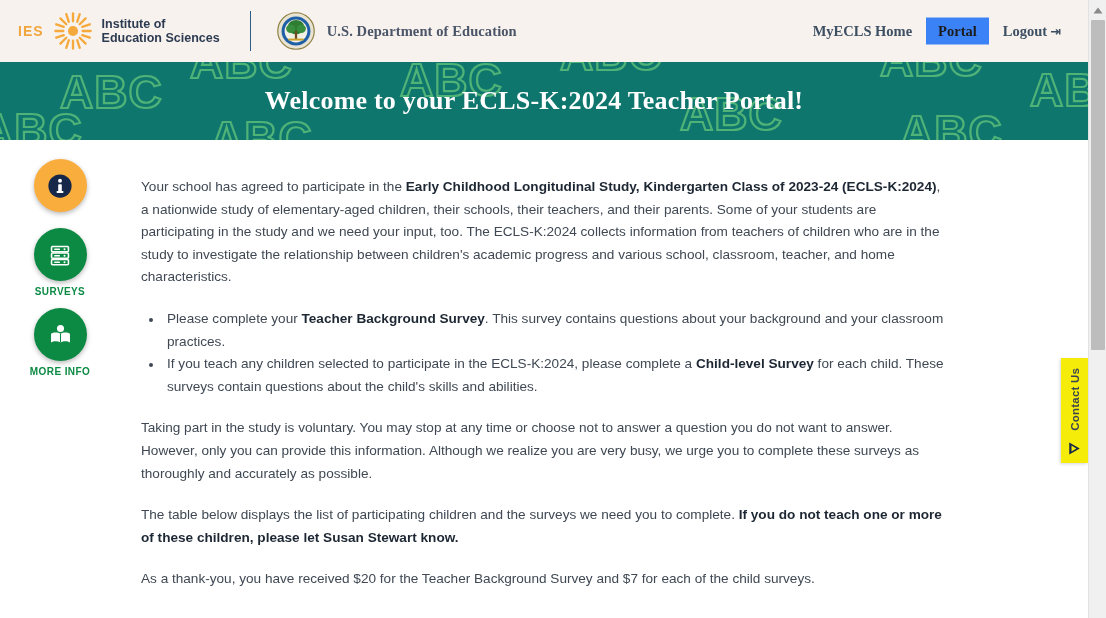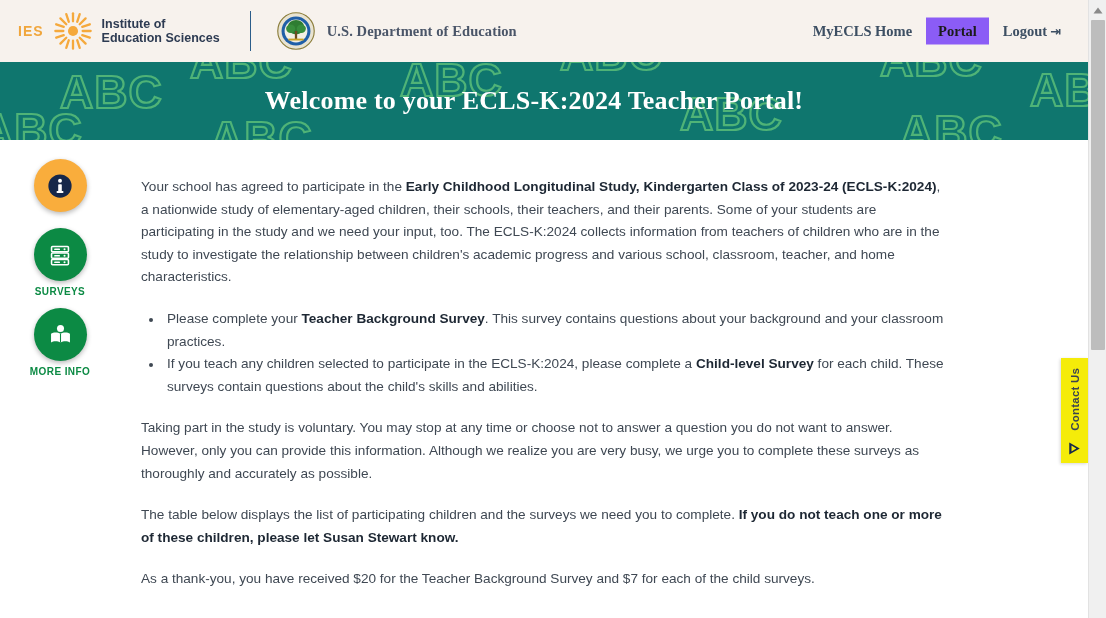--- a/index.html
+++ b/index.html
@@ -96,21 +96,21 @@
     font-family: "Liberation Serif", serif;
     font-weight: bold;
     font-size: 14.5px;
     color: #3d4f63;
     text-decoration: none;
     padding: 5px 9px;
     cursor: pointer;
     white-space: nowrap;
   }
   .nav-link.active {
-    background: #8b5cf6;
+    background: #3b82f6;
     color: #1b1b1b;
     padding: 5px 12px;
     margin: 0 5px;
   }
   .logout-glyph {
     font-family: "DejaVu Sans", sans-serif;
     font-size: 13px;
     margin-left: 3px;
   }
 

